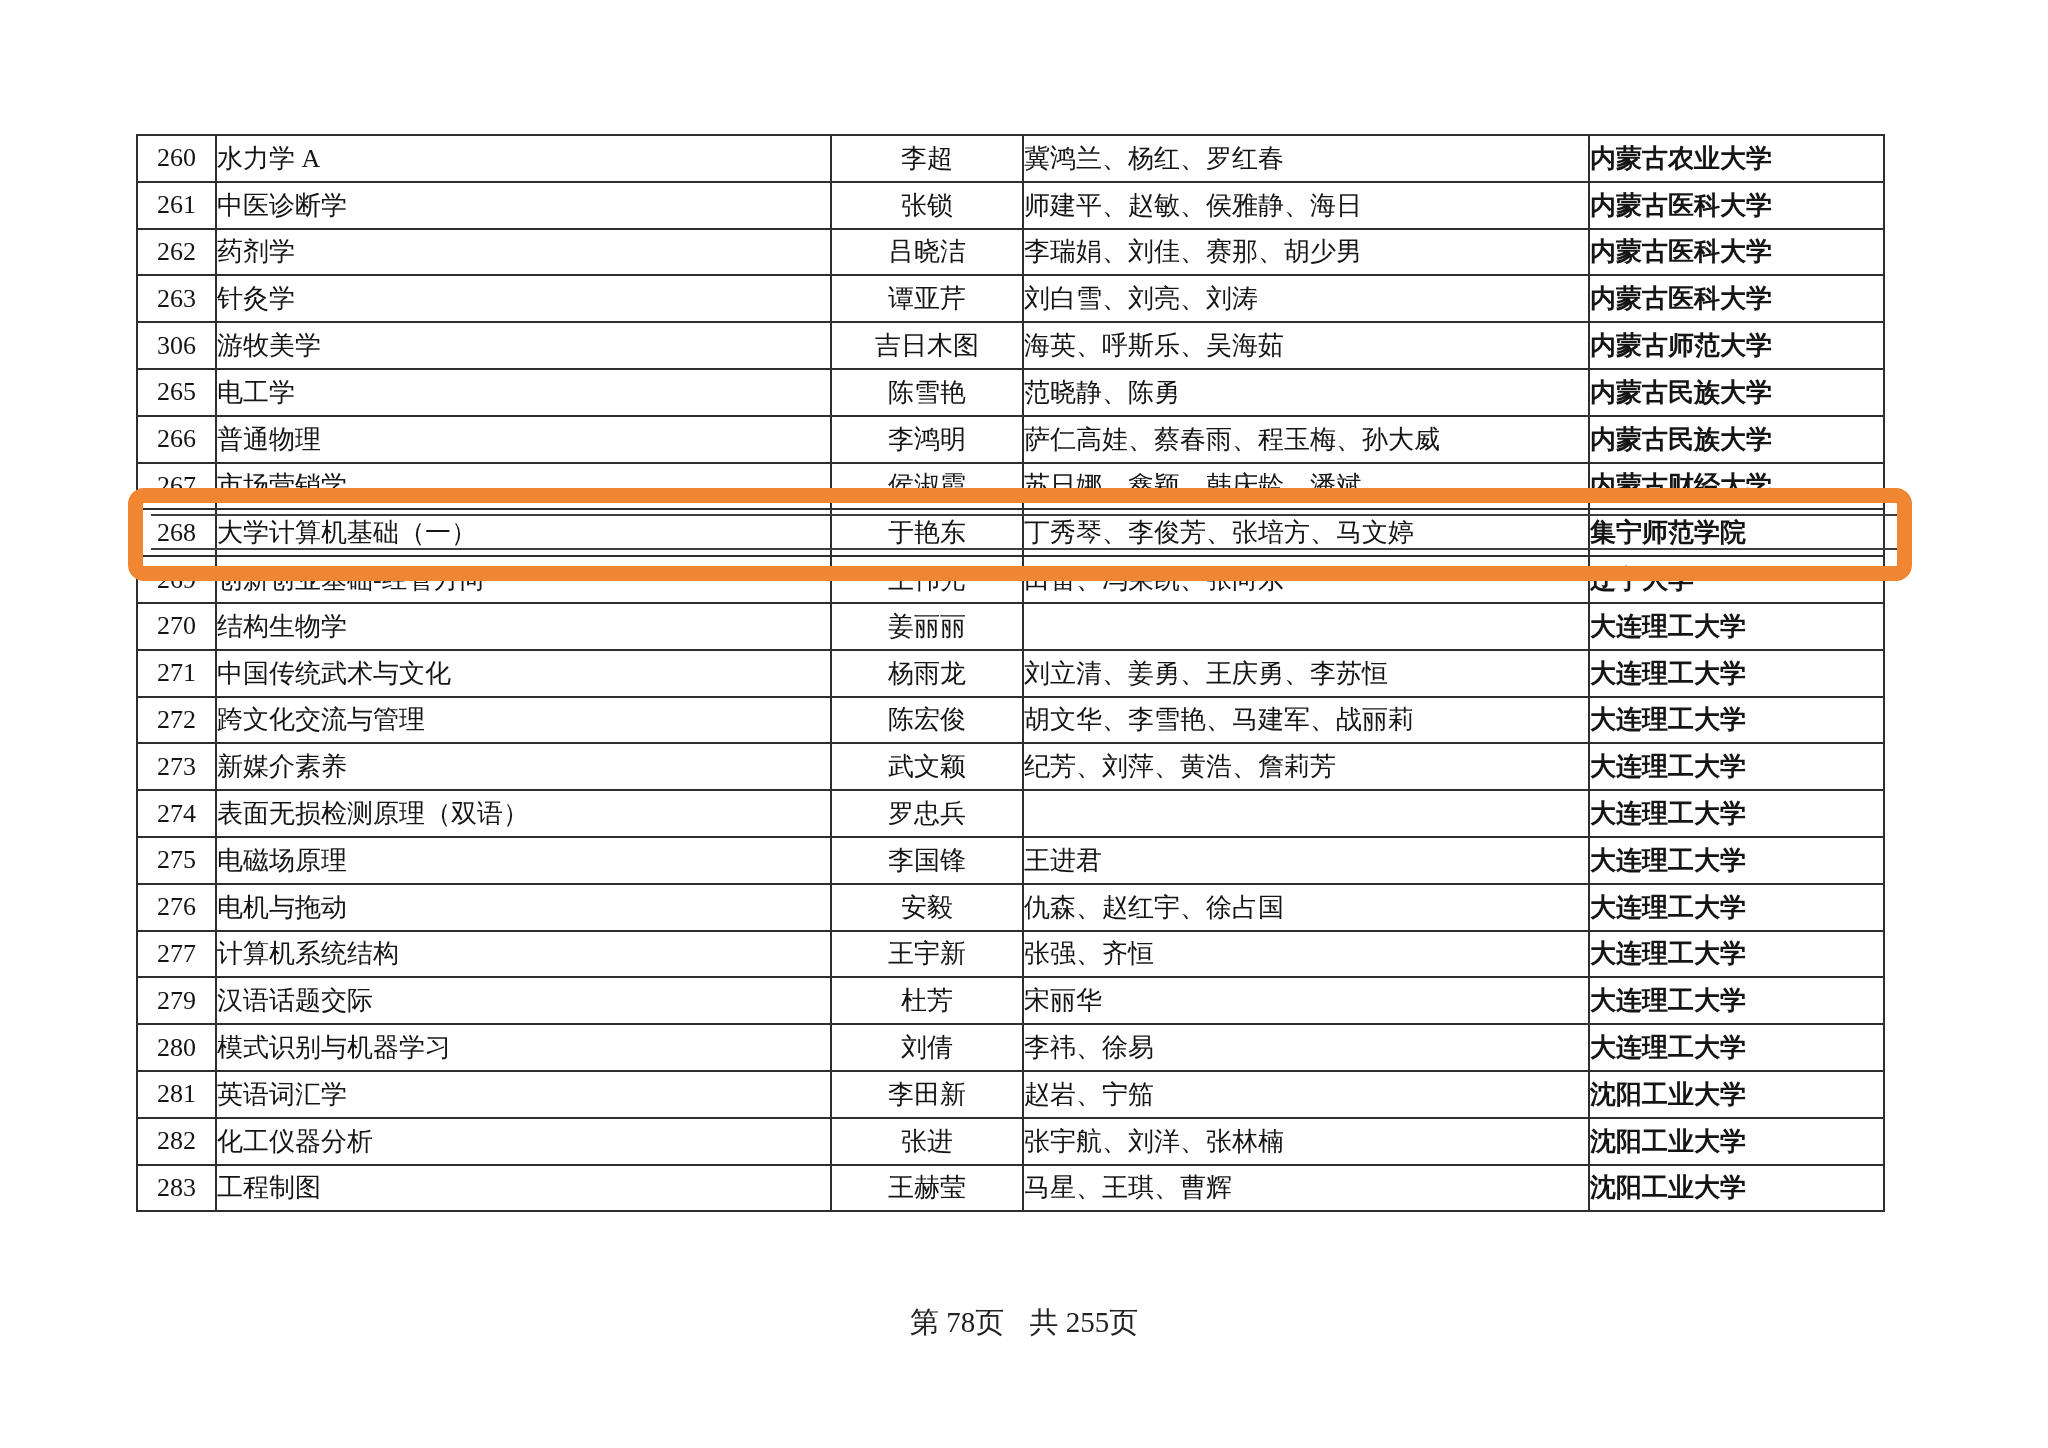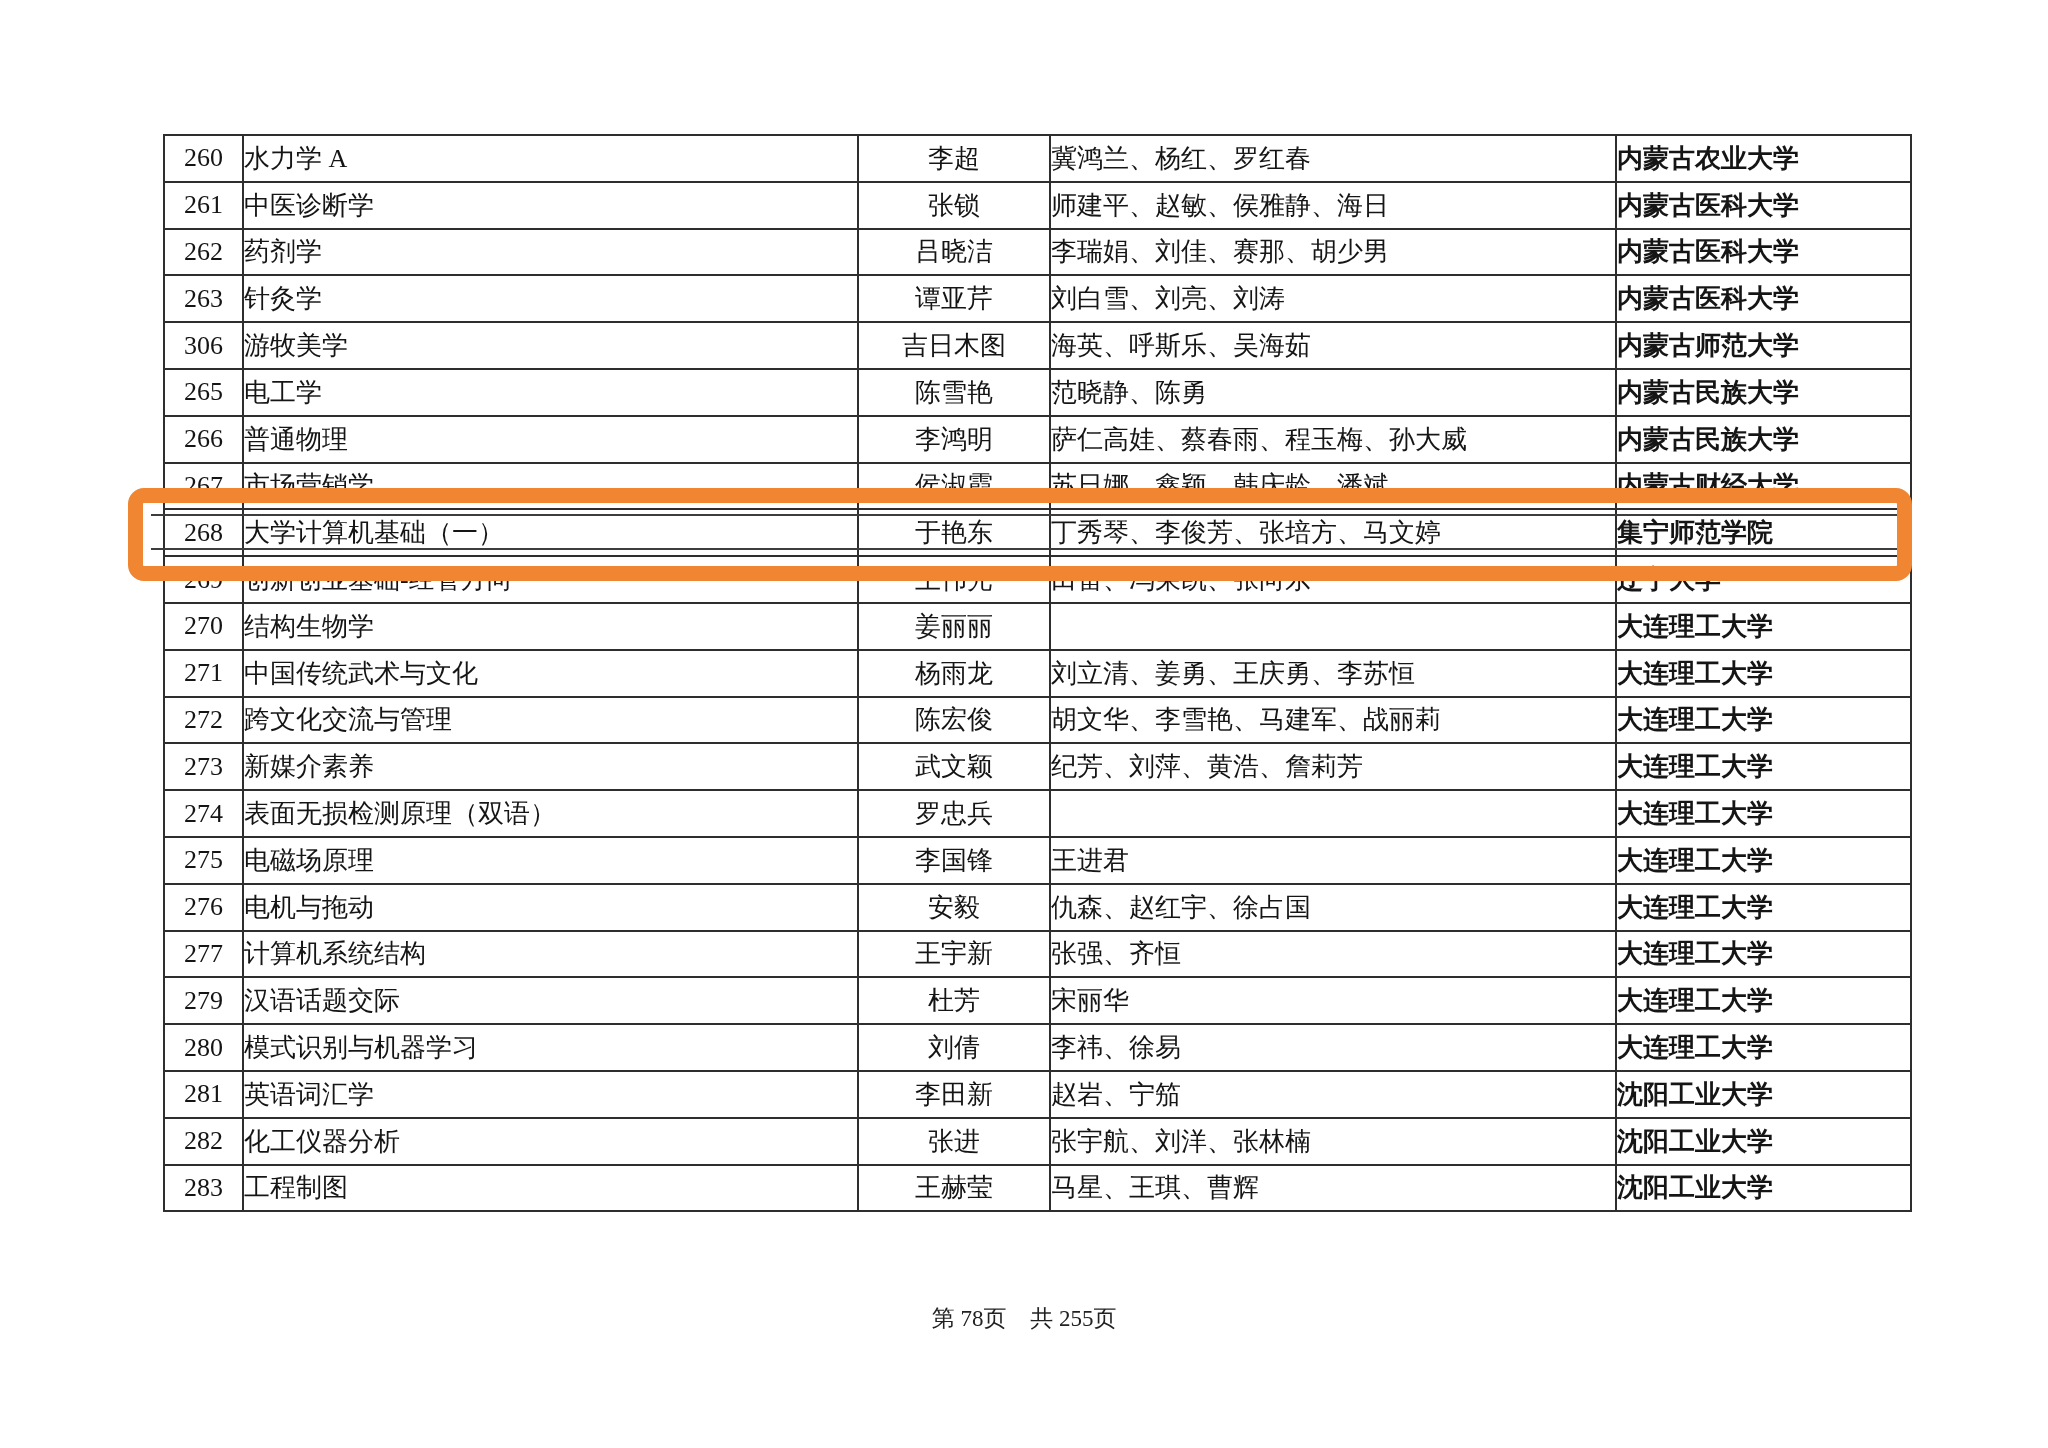--- a/index.html
+++ b/index.html
@@ -3,21 +3,21 @@
 <meta charset="utf-8">
 <style>
   html,body{margin:0;padding:0;}
   body{
     width:2048px;height:1448px;position:relative;background:#ffffff;
     font-family:"Liberation Serif","DejaVu Serif",serif;color:#151515;
     overflow:hidden;
   }
   .page{position:absolute;inset:0;}
   table.course-table{
-    position:absolute;left:163px;top:134px;width:1747px;
+    position:absolute;left:136px;top:134px;width:1747px;
     border-collapse:collapse;table-layout:fixed;
   }
   table.course-table td{
     border:2px solid #2e2e2e;
     height:44.8px;
     font-size:26px;
     padding:0;
     white-space:nowrap;
     overflow:hidden;
     vertical-align:middle;
@@ -34,21 +34,21 @@
     border-radius:16px;
     pointer-events:none;
   }
   .hl-line{
     position:absolute;left:151px;width:1747px;height:2px;background:#3d3d3d;
   }
   .hl-line.top{top:514px;}
   .hl-line.bottom{top:548px;}
   .footer{
     position:absolute;left:0;top:1303px;width:2048px;
-    text-align:center;font-size:23px;color:#222;
+    text-align:center;font-size:29px;color:#222;
   }
   .footer .part{margin:0 9px;}
 </style>
 </head>
 <body>
 
 <div class="page">
 
   <table class="course-table">
     <colgroup>

